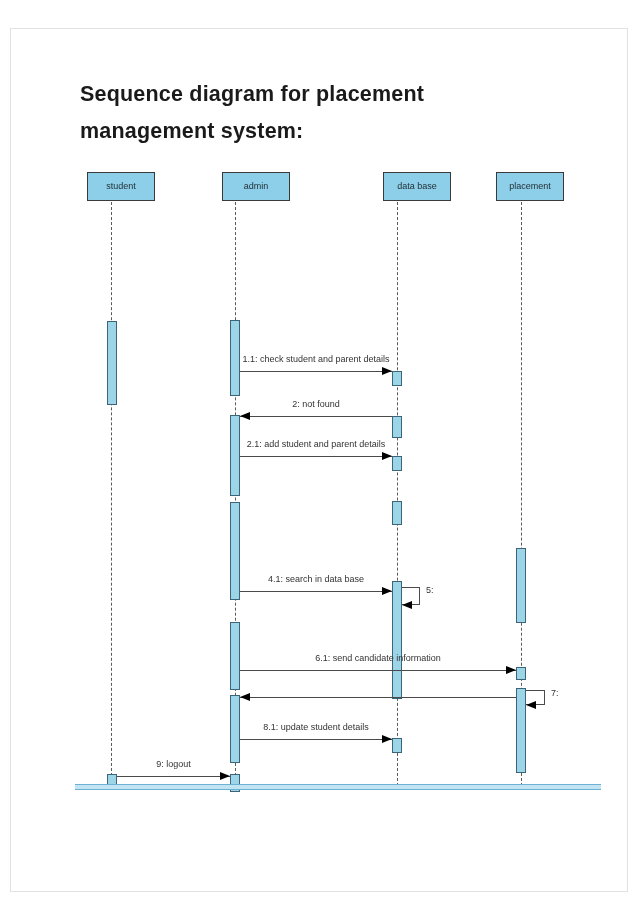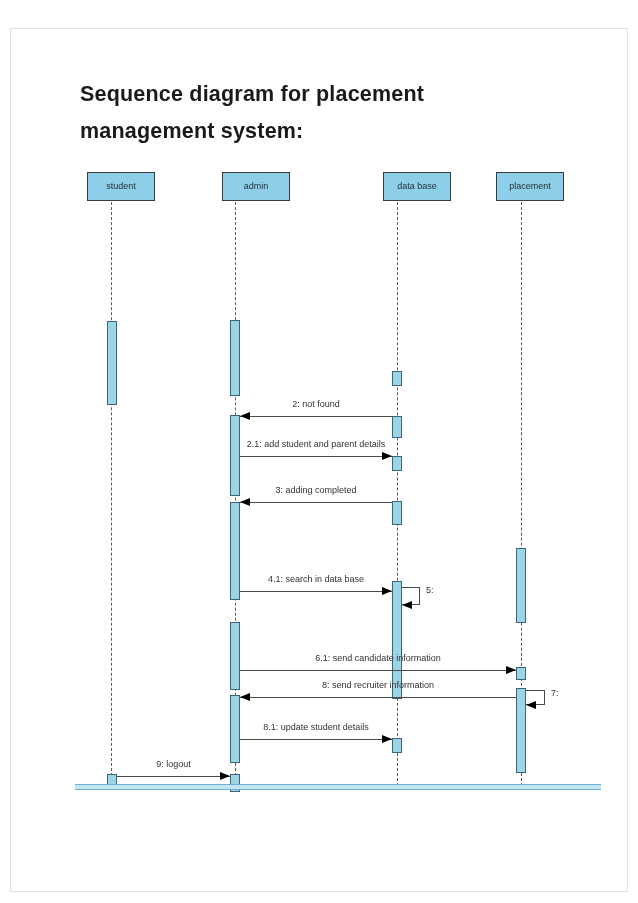--- a/index.html
+++ b/index.html
@@ -70,38 +70,38 @@
   <div class="act" style="left:392px;top:456px;height:15px;"></div>
   <div class="act" style="left:392px;top:501px;height:24px;"></div>
   <div class="act" style="left:392px;top:581px;height:118px;"></div>
   <div class="act" style="left:392px;top:738px;height:15px;"></div>
 
   <div class="act" style="left:516px;top:548px;height:75px;"></div>
   <div class="act" style="left:516px;top:667px;height:13px;"></div>
   <div class="act" style="left:516px;top:688px;height:85px;"></div>
 
 
+  <div class="msg dir-right" style="left:240px;top:352px;width:152px;">
+    <div class="label">1.1: check student and parent details</div>
+    <div class="line"></div>
+    <div class="arrow"></div>
+  </div>
 
   <div class="msg dir-left" style="left:240px;top:397px;width:152px;">
     <div class="label">2: not found</div>
     <div class="line"></div>
     <div class="arrow"></div>
   </div>
 
   <div class="msg dir-right" style="left:240px;top:437px;width:152px;">
     <div class="label">2.1: add student and parent details</div>
     <div class="line"></div>
     <div class="arrow"></div>
   </div>
 
-  <div class="msg dir-left" style="left:240px;top:483px;width:152px;">
-    <div class="label">3: adding completed</div>
-    <div class="line"></div>
-    <div class="arrow"></div>
-  </div>
 
 
   <div class="msg dir-right" style="left:240px;top:572px;width:152px;padding-left:48px;">
     <div class="label">4.1: search in data base</div>
     <div class="line"></div>
     <div class="arrow"></div>
   </div>
 
   <div class="self" style="left:402px;top:587px;width:18px;height:18px;">
     <div class="arrow"></div>
@@ -109,21 +109,20 @@
   </div>
 
 
   <div class="msg dir-right" style="left:240px;top:651px;width:276px;">
     <div class="label">6.1: send candidate information</div>
     <div class="line"></div>
     <div class="arrow"></div>
   </div>
 
   <div class="msg dir-left" style="left:240px;top:678px;width:276px;">
-    <div class="label">8: send recruiter information</div>
     <div class="line"></div>
     <div class="arrow"></div>
   </div>
 
   <div class="self" style="left:526px;top:690px;width:19px;height:15px;">
     <div class="arrow"></div>
     <div class="label">7:</div>
   </div>
 
   <div class="msg dir-right" style="left:240px;top:720px;width:152px;">

